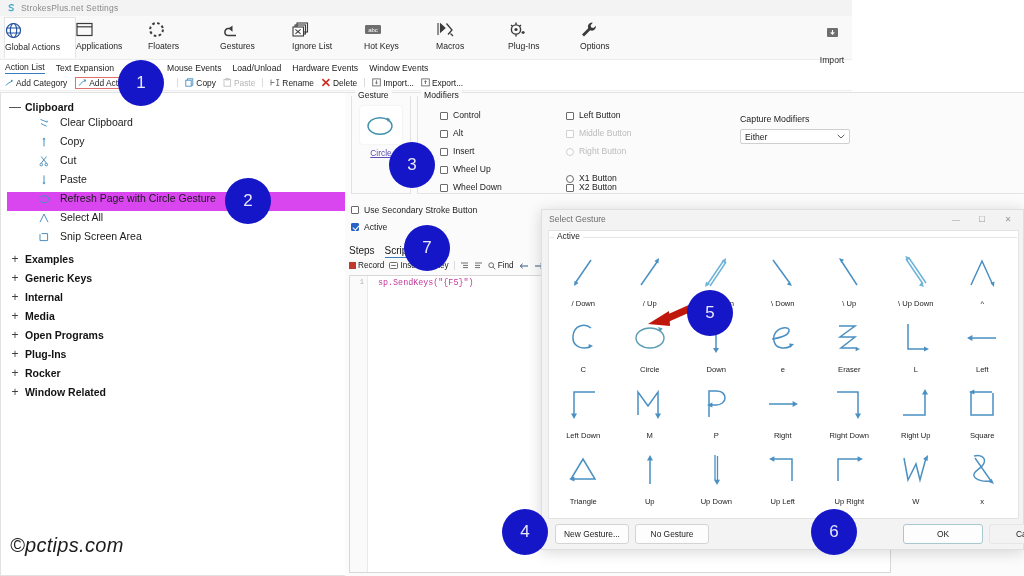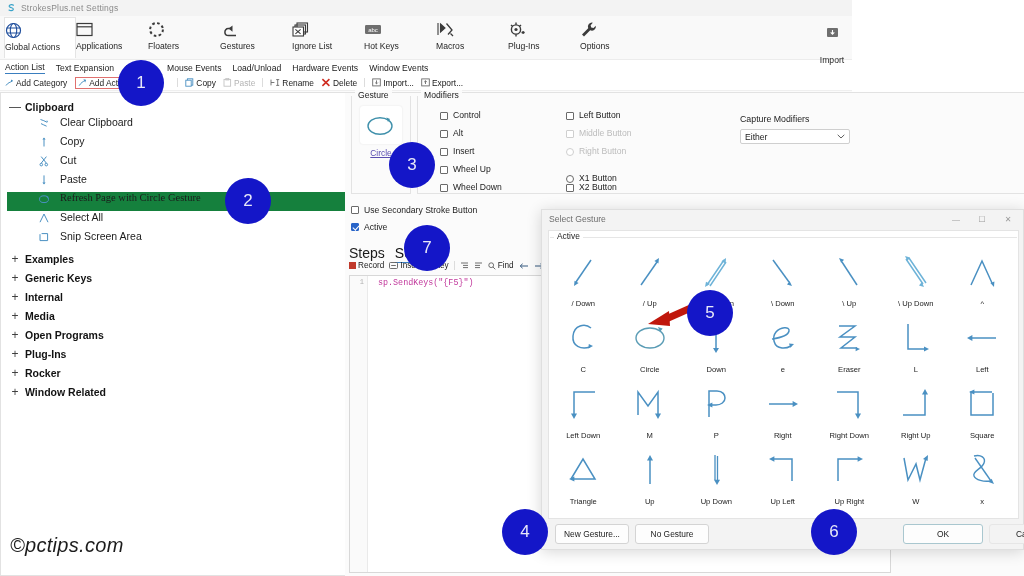--- a/index.html
+++ b/index.html
@@ -45,21 +45,21 @@
   
   #body-split{position:absolute;left:0;top:92px;width:1024px;height:484px;display:flex;}
   #tree-pane{width:345px;background:#ffffff;border:1px solid #e2e2e2;border-right:none;
              box-sizing:border-box;position:relative;}
   .tree-scroll{position:absolute;left:0;top:0;right:0;bottom:0;padding:4px 0 0 6px;}
   .tnode{display:flex;align-items:center;height:19px;gap:4px;padding-left:2px;cursor:default;}
   .tnode .twist{width:12px;text-align:center;color:#3f3f3f;font-size:12px;line-height:12px;}
   .tnode .tlabel{font-size:10.5px;}
   .tnode.cat .tlabel{font-weight:bold;color:#131313;}
   .tchild{display:flex;height:19px;gap:10px;padding-left:30px;cursor:default;}
-  .tchild.hl{background:#15803d;font-family:Liberation Serif, serif;}
+  .tchild.hl{background:#d946ef;}
   .tchild .cico{width:13px;height:13px;display:flex;align-items:center;justify-content:center;color:#4a90c2;}
   .tchild .clabel{font-size:10.5px;color:#1b1b1b;}
 
   #right-pane{flex:1;background:#fbfbfb;position:relative;border-top:1px solid #e2e2e2;}
 
   
   #gesture-group{position:absolute;left:6px;top:3px;width:58px;height:97px;
                  border:1px solid #e3e3e3;border-top:none;}
   .grp-cap{position:absolute;font-size:8.6px;color:#1b1b1b;background:#fbfbfb;padding:0 3px;}
   #gesture-thumb{position:absolute;left:8px;top:10px;width:42px;height:38px;background:#fff;
@@ -80,21 +80,21 @@
   .cbx.on::after{content:"";position:absolute;left:2px;top:0px;width:2.5px;height:5px;
                  border:solid #fff;border-width:0 1.3px 1.3px 0;transform:rotate(42deg);}
   #capmod-lbl{position:absolute;left:322px;top:18px;font-size:8.8px;color:#1b1b1b;}
   #capmod-select{position:absolute;left:322px;top:33px;width:110px;height:15px;background:#fff;
                  border:1px solid #cfcfcf;border-radius:2px;display:flex;align-items:center;
                  justify-content:space-between;padding:0 4px;box-sizing:border-box;font-size:8.6px;cursor:pointer;}
 
   
   .lowchk{position:absolute;display:flex;align-items:center;gap:5px;font-size:8.6px;cursor:default;}
 
-  #steps-tabs{position:absolute;left:4px;top:152px;display:flex;gap:10px;font-size:14px;}
+  #steps-tabs{position:absolute;left:4px;top:152px;display:flex;gap:10px;font-size:10px;}
   #steps-tabs .stab{cursor:default;}
   #steps-tabs .stab.active{color:#111;border-bottom:1px solid #3a7ebf;padding-bottom:1px;}
 
   #script-toolbar{position:absolute;left:4px;top:168px;display:flex;align-items:center;gap:5px;font-size:8.2px;}
   .sbtn{display:flex;align-items:center;gap:2px;white-space:nowrap;cursor:default;}
   .rec-dot{width:7px;height:7px;background:#c0392b;display:inline-block;}
   #code-area{position:absolute;left:4px;top:182px;width:542px;height:298px;background:#ffffff;
              border:1px solid #d8d8d8;box-sizing:border-box;display:flex;overflow:hidden;}
   #gutter{width:18px;background:#fafafa;border-right:1px solid #eaeaea;font-family:"Liberation Mono","DejaVu Sans Mono",monospace;
           font-size:7px;color:#b0b0b0;text-align:right;padding:2px 3px 0 0;box-sizing:border-box;}

